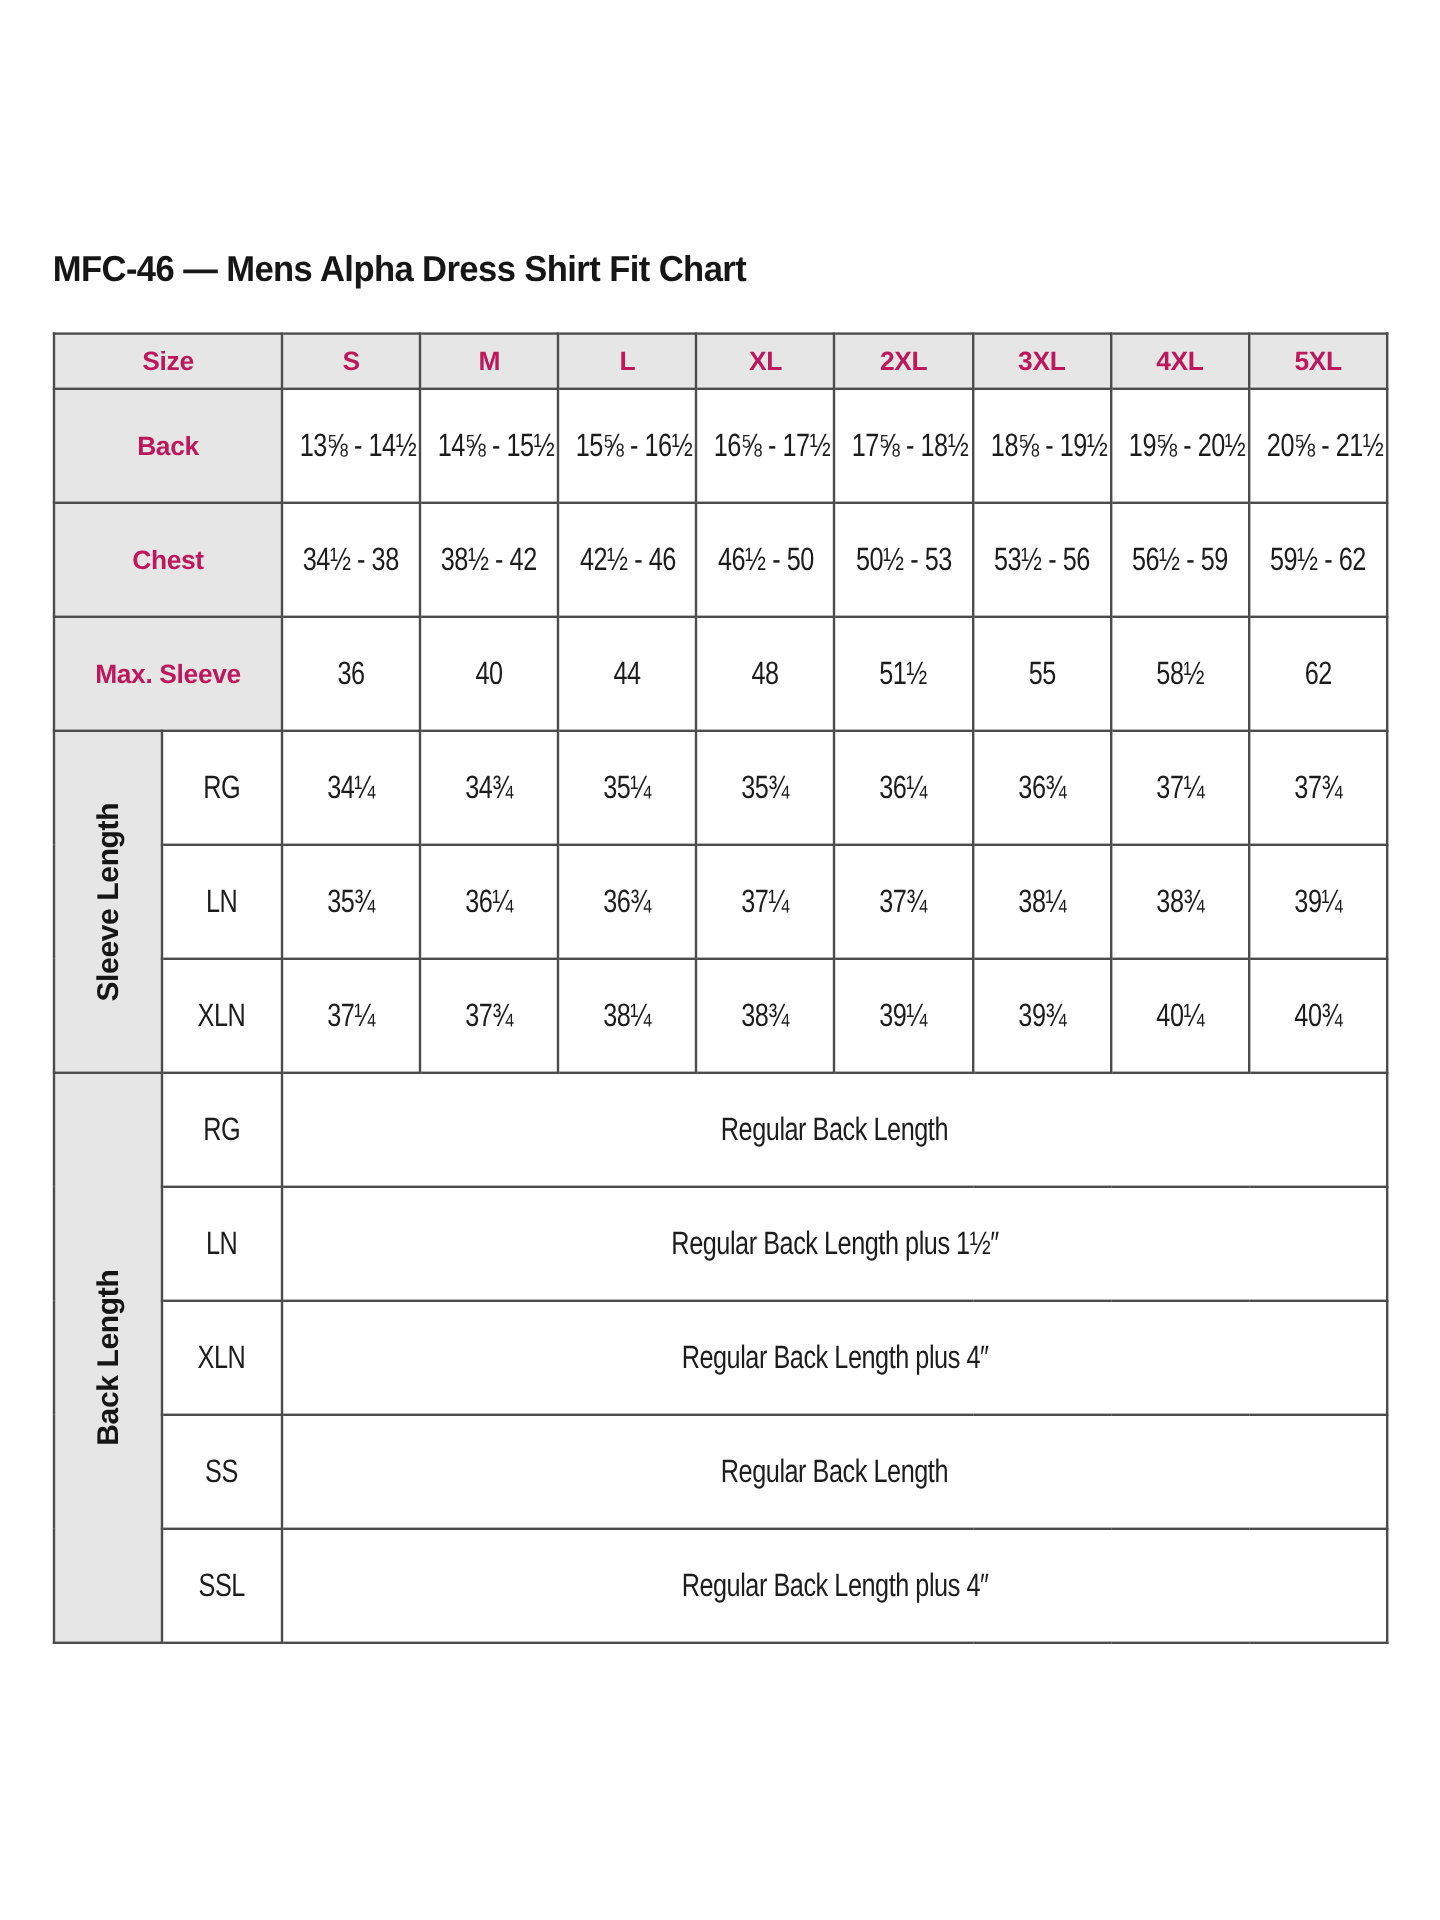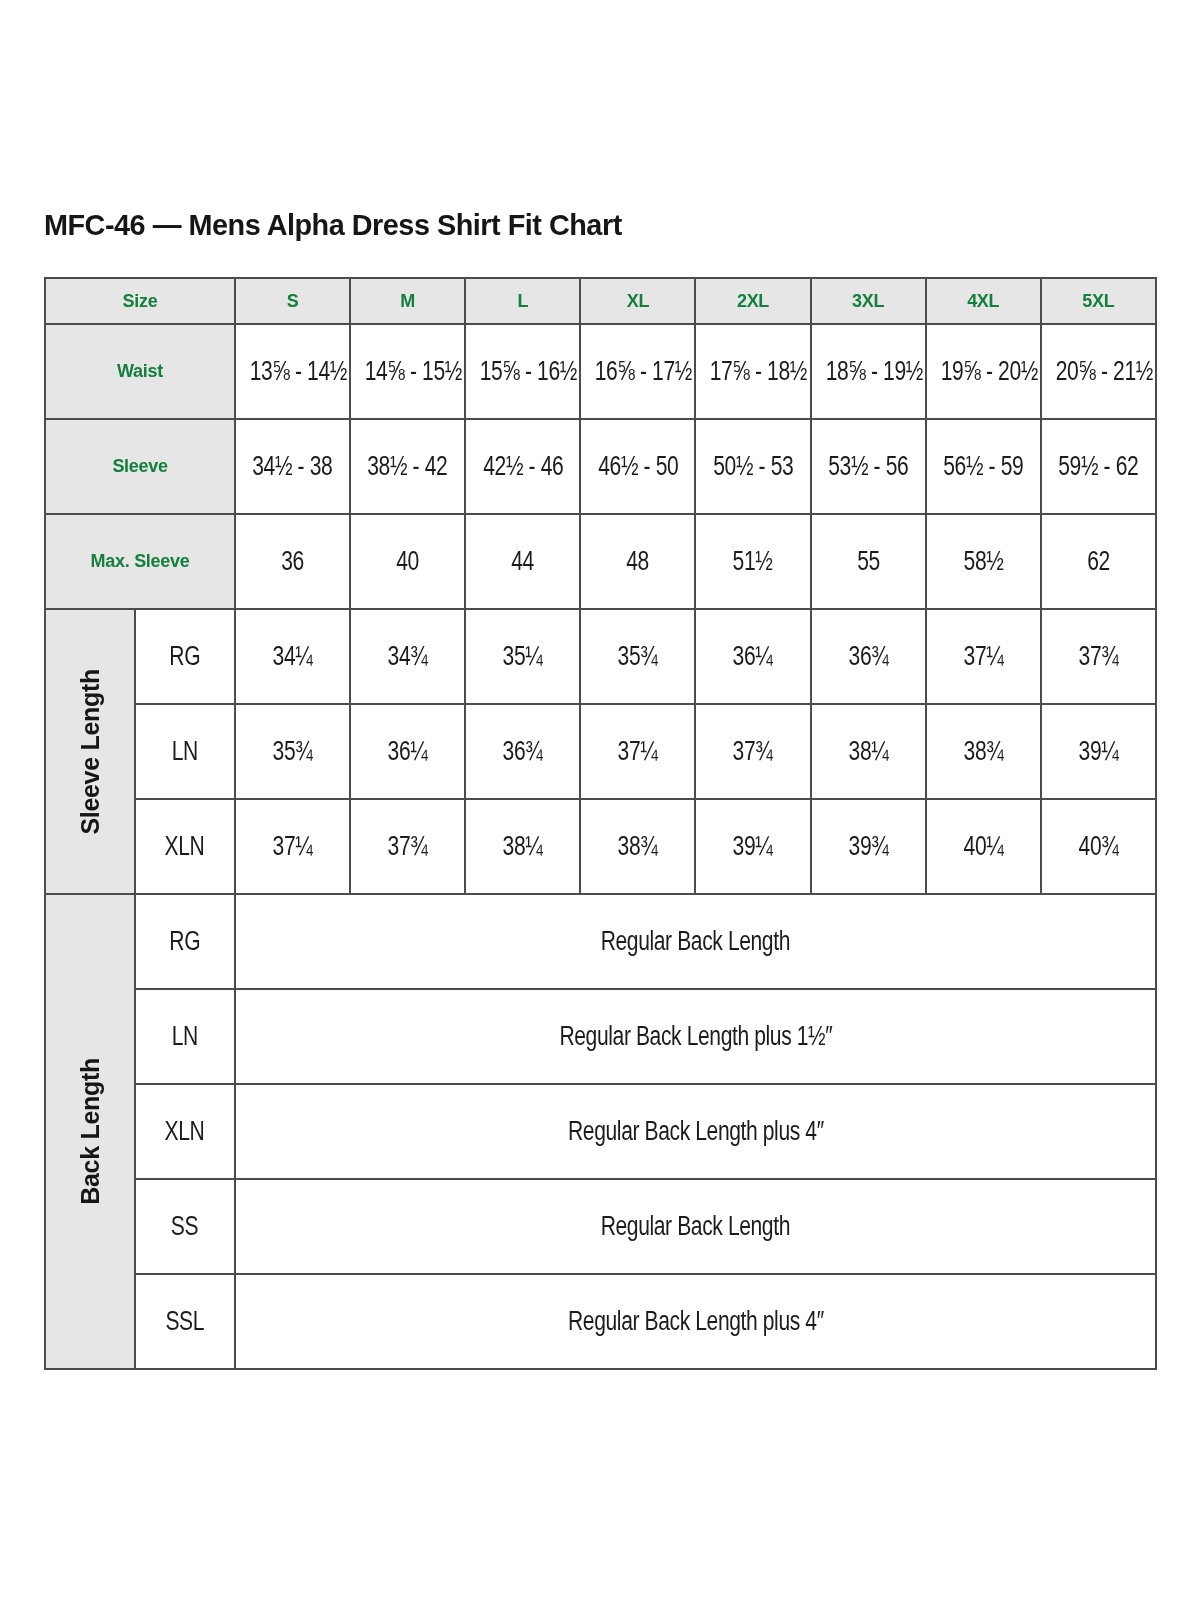--- a/index.html
+++ b/index.html
@@ -44,22 +44,22 @@
     overflow: hidden;
   }
   col.c-vlab { width: 90px; }
   col.c-slab { width: 100px; }
   tr.r-head  { height: 46px; }
   tr.r-std   { height: 95px; }
   .gray { background: #e6e6e6; }
   .white { background: #ffffff; }
   .hd {
     font-weight: 700;
-    font-size: 18px;
-    color: #15803d;
+    font-size: 22px;
+    color: #be185d;
     letter-spacing: -0.3px;
   }
   
   .cv {
     display: inline-block;
     font-size: 27px;
     font-weight: 400;
     color: #1c1c1c;
     white-space: nowrap;
     transform: scaleX(0.78);
@@ -110,33 +110,33 @@
       <th class="gray"><span class="hd">M</span></th>
       <th class="gray"><span class="hd">L</span></th>
       <th class="gray"><span class="hd">XL</span></th>
       <th class="gray"><span class="hd">2XL</span></th>
       <th class="gray"><span class="hd">3XL</span></th>
       <th class="gray"><span class="hd">4XL</span></th>
       <th class="gray"><span class="hd">5XL</span></th>
     </tr>
 
     <tr class="r-std">
-      <td class="gray" colspan="2"><span class="hd">Waist</span></td>
+      <td class="gray" colspan="2"><span class="hd">Back</span></td>
       <td class="white"><span class="cv">13⅝ - 14½</span></td>
       <td class="white"><span class="cv">14⅝ - 15½</span></td>
       <td class="white"><span class="cv">15⅝ - 16½</span></td>
       <td class="white"><span class="cv">16⅝ - 17½</span></td>
       <td class="white"><span class="cv">17⅝ - 18½</span></td>
       <td class="white"><span class="cv">18⅝ - 19½</span></td>
       <td class="white"><span class="cv">19⅝ - 20½</span></td>
       <td class="white"><span class="cv">20⅝ - 21½</span></td>
     </tr>
 
     <tr class="r-std">
-      <td class="gray" colspan="2"><span class="hd">Sleeve</span></td>
+      <td class="gray" colspan="2"><span class="hd">Chest</span></td>
       <td class="white"><span class="cv">34½ - 38</span></td>
       <td class="white"><span class="cv">38½ - 42</span></td>
       <td class="white"><span class="cv">42½ - 46</span></td>
       <td class="white"><span class="cv">46½ - 50</span></td>
       <td class="white"><span class="cv">50½ - 53</span></td>
       <td class="white"><span class="cv">53½ - 56</span></td>
       <td class="white"><span class="cv">56½ - 59</span></td>
       <td class="white"><span class="cv">59½ - 62</span></td>
     </tr>
 

